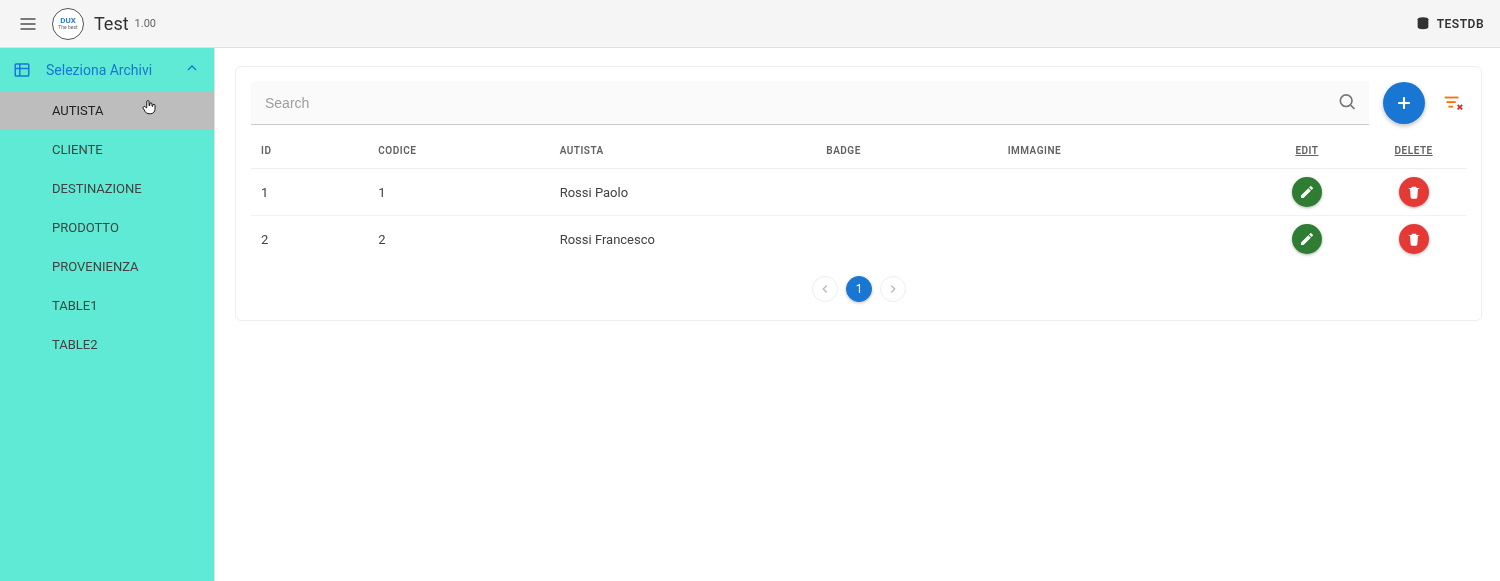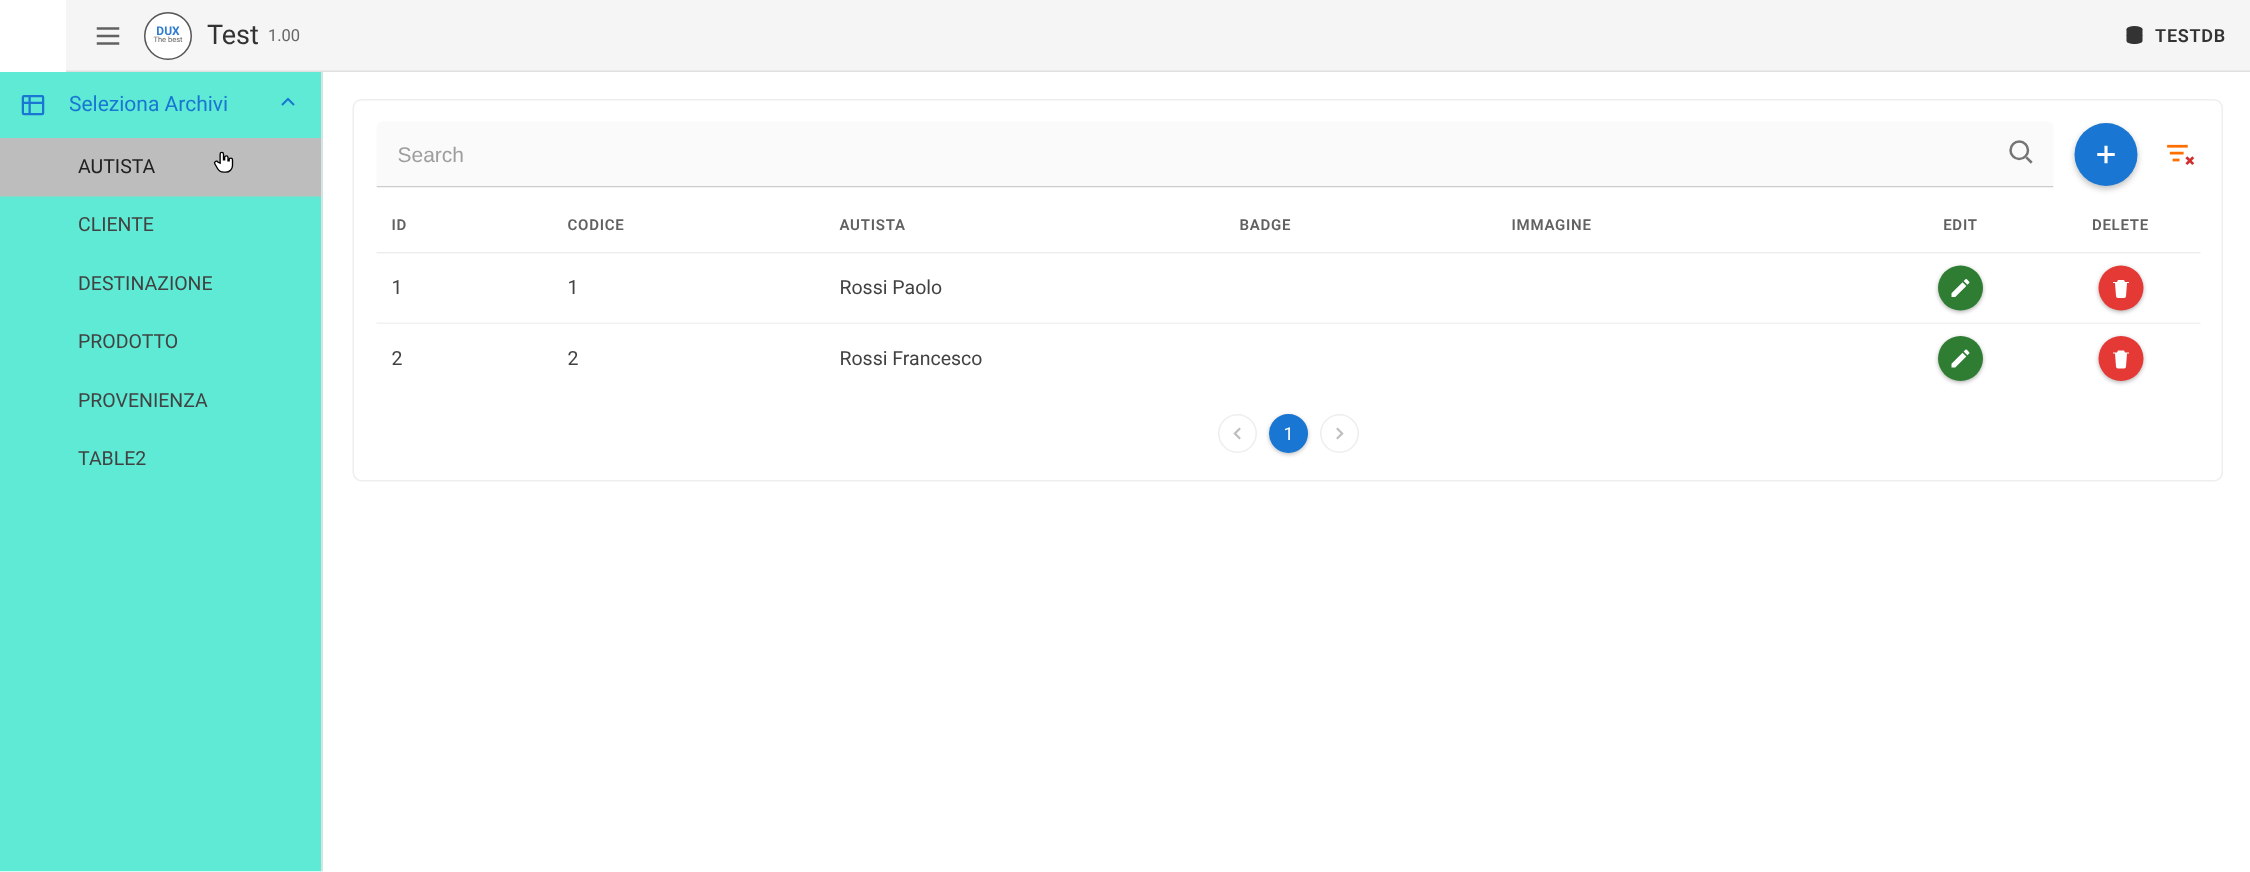--- a/index.html
+++ b/index.html
@@ -1,19 +1,19 @@
 <!DOCTYPE html>
 <html><head>
 <meta charset="utf-8">
 <style>
 * { box-sizing: border-box; margin: 0; padding: 0; }
 body { font-family: Roboto, "Helvetica Neue", Arial, sans-serif; background: #fff; color: #212121; font-size: 14px; }
 
 
-.appbar { display: flex; align-items: center; height: 48px; padding: 0 16px; background: #f5f5f5; border-bottom: 1px solid #e0e0e0; margin-left: 44px; }
+.appbar { display: flex; align-items: center; height: 48px; padding: 0 16px; background: #f5f5f5; border-bottom: 1px solid #e0e0e0; }
 .menu-btn { width: 24px; height: 24px; display: flex; align-items: center; justify-content: center; color: #616161; cursor: pointer; margin-right: 12px; }
 .logo { width: 32px; height: 32px; border-radius: 50%; border: 1.5px solid #555; display: flex; align-items: center; justify-content: center; margin-right: 10px; background: #fff; position: relative; overflow: hidden; }
 .logo-inner { font-size: 7px; line-height: 1; text-align: center; color: #444; }
 .logo-inner .l1 { color: #2e7dd1; font-weight: bold; font-size: 8px; display:block; }
 .logo-inner .l2 { color: #666; font-size: 5px; display:block; }
 .app-title { font-size: 18px; color: #333; font-weight: 400; margin-right: 6px; }
 .app-version { font-size: 11px; color: #666; }
 .spacer { flex: 1; }
 .db-label { display: flex; align-items: center; font-size: 12px; font-weight: 600; color: #333; letter-spacing: 0.5px; }
 .db-label svg { margin-right: 6px; }
@@ -37,21 +37,21 @@
 .searchwrap { flex: 1; position: relative; }
 .searchwrap input { width: 100%; height: 44px; border: none; border-bottom: 1px solid #ccc; background: #fafafa; border-radius: 4px 4px 0 0; padding: 0 40px 0 14px; font-size: 14px; outline: none; color: #333; }
 .searchwrap input::placeholder { color: #9e9e9e; }
 .searchwrap .sicon { position: absolute; right: 12px; top: 50%; transform: translateY(-50%); color: #757575; }
 .fab { width: 42px; height: 42px; border-radius: 50%; background: #1976d2; color: #fff; display: flex; align-items: center; justify-content: center; cursor: pointer; box-shadow: 0 2px 4px rgba(0,0,0,0.25); }
 .filter-btn { width: 28px; height: 28px; display: flex; align-items: center; justify-content: center; color: #ff6f00; cursor: pointer; }
 
 
 table { width: 100%; border-collapse: collapse; }
 th { text-align: left; font-size: 10px; font-weight: 600; color: #616161; letter-spacing: 0.5px; text-transform: uppercase; padding: 12px 10px; border-bottom: 1px solid #eee; }
-th.center, td.center { text-align: center; }
+th.center, td.center { text-align: center; text-decoration: underline; }
 td { font-size: 13px; color: #424242; padding: 8px 10px; border-bottom: 1px solid #f2f2f2; vertical-align: middle; }
 tr:last-child td { border-bottom: none; }
 .col-id { width: 110px; }
 .col-codice { width: 170px; }
 .col-autista { width: 250px; }
 .col-badge { width: 170px; }
 .col-immagine { width: 240px; }
 .col-edit { width: 100px; }
 .col-delete { width: 100px; }
 .icon-btn { width: 30px; height: 30px; border-radius: 50%; display: inline-flex; align-items: center; justify-content: center; cursor: pointer; color: #fff; box-shadow: 0 1px 3px rgba(0,0,0,0.3); }
@@ -113,20 +113,21 @@
       </span>
     </div>
     <ul class="side-list" id="side-list">
         <li class="side-item active"><span>AUTISTA</span><span class="cursor-hand"><svg width="18" height="20" viewBox="0 0 24 24" fill="#fff" stroke="#000" stroke-width="1.2">
               <path d="M9 11V5a1.5 1.5 0 0 1 3 0v5h1V8a1.5 1.5 0 0 1 3 0v3h1v-1a1.5 1.5 0 0 1 3 0v5a6 6 0 0 1-6 6h-2a6 6 0 0 1-5.2-3l-2.4-4.2A1.5 1.5 0 0 1 7 12l2 1z"></path>
             </svg></span></li>
         <li class="side-item"><span>CLIENTE</span></li>
         <li class="side-item"><span>DESTINAZIONE</span></li>
         <li class="side-item"><span>PRODOTTO</span></li>
         <li class="side-item"><span>PROVENIENZA</span></li>
+        <li class="side-item"><span>TABLE1</span></li>
         <li class="side-item"><span>TABLE2</span></li>
       </ul>
   </div>
 
   <div class="main">
     <div class="card">
       <div class="toolbar">
         <div class="searchwrap">
           <input type="text" placeholder="Search" style="">
           <span class="sicon">

